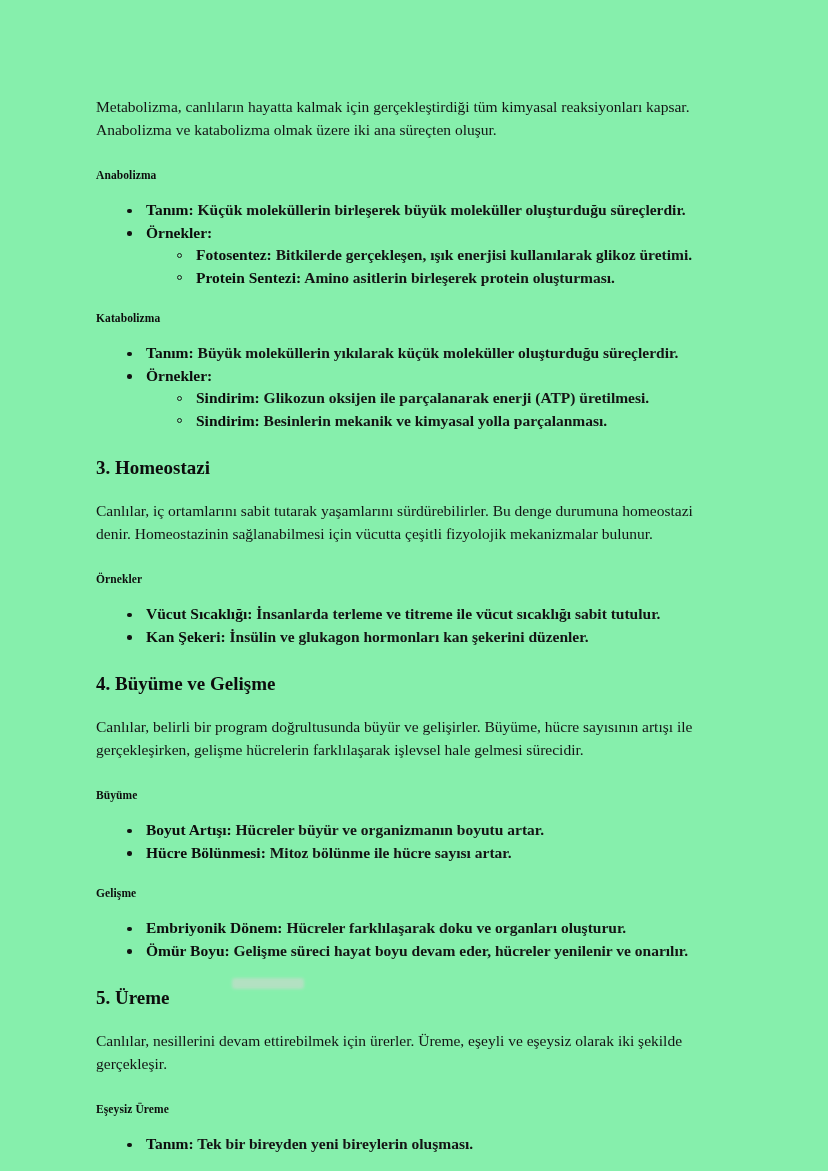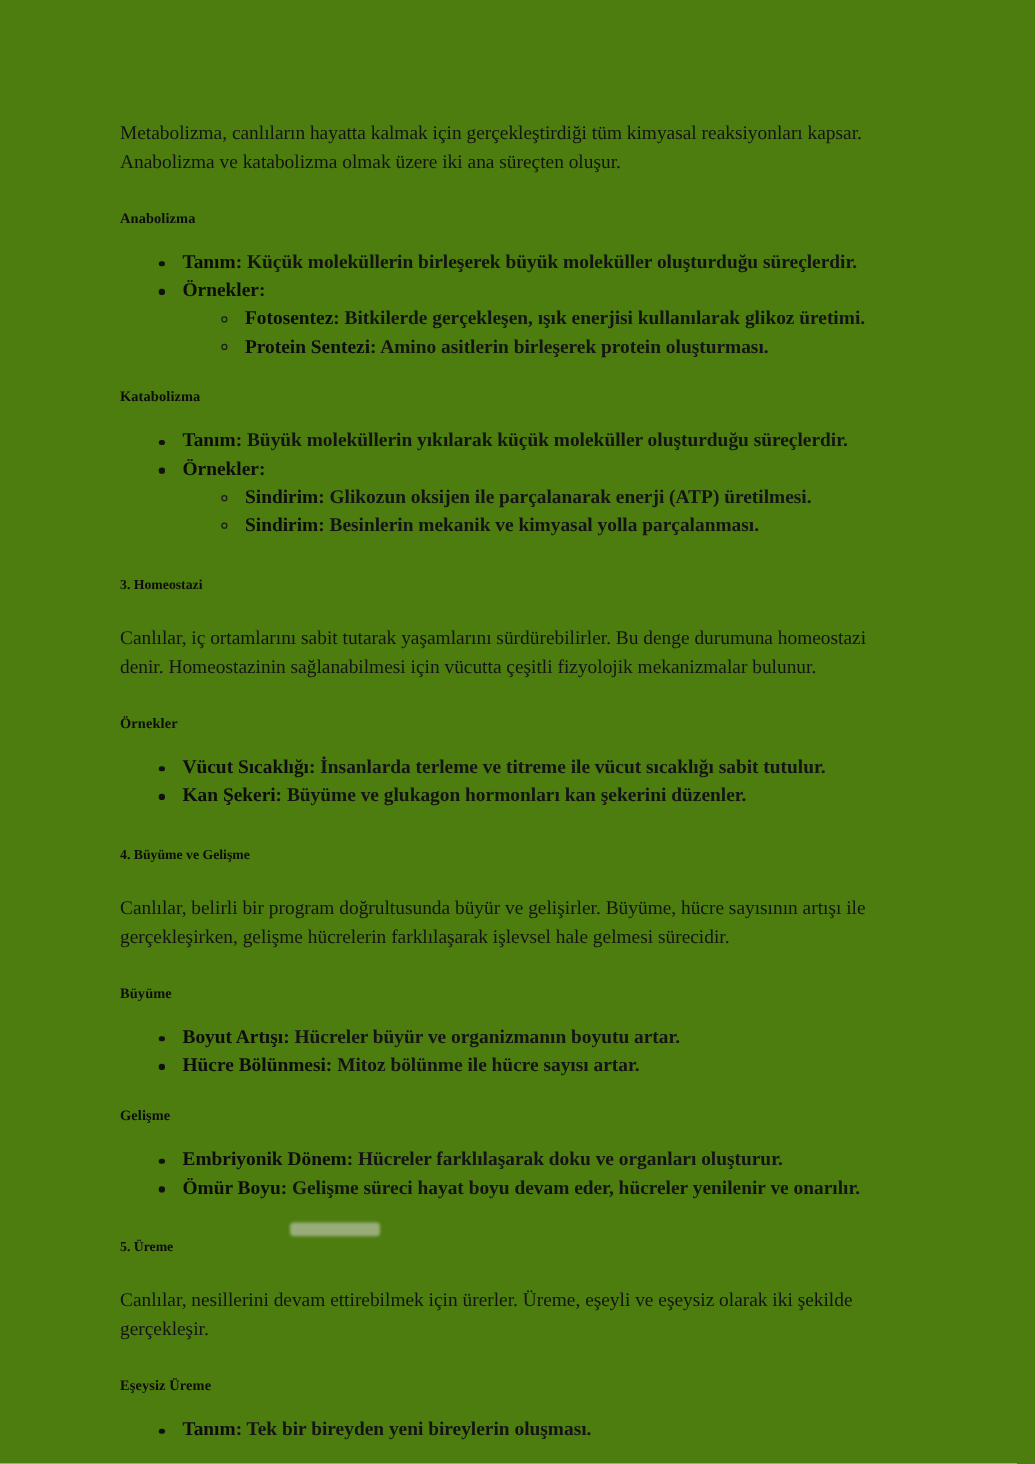--- a/index.html
+++ b/index.html
@@ -16,38 +16,38 @@
     font-family: "Liberation Serif", "DejaVu Serif", serif;
     color: #111111;
     -webkit-font-smoothing: antialiased;
   }
 
   .page {
     position: absolute;
     top: 0; left: 0;
     width: 828px;
     height: 1171px;
-    background: #4d7c0f;
+    background: #86efac;
     box-sizing: border-box;
     padding: 96px 103px 0 96px;
   }
 
   
   .para {
     font-size: 15.5px;
     line-height: 22.5px;
     margin: 0 0 0 0;
     text-align: left;
     color: #141414;
     max-width: 629px;
   }
 
   
   .section-heading {
-    font-size: 11px;
+    font-size: 19px;
     font-weight: bold;
     line-height: 20px;
     color: #0d0d0d;
     margin: 0;
   }
 
   
   .sub-heading {
     font-size: 11.5px;
     font-weight: bold;
@@ -200,21 +200,21 @@
   <h3 class="sub-heading">Örnekler</h3>
   <div class="gap-sub-to-list"></div>
 
   <ul class="lvl1">
     <li class="item1">
       <span class="disc"></span>
       <span class="term">Vücut Sıcaklığı:</span><span class="rest"> İnsanlarda terleme ve titreme ile vücut sıcaklığı sabit tutulur.</span>
     </li>
     <li class="item1">
       <span class="disc"></span>
-      <span class="term">Kan Şekeri:</span><span class="rest"> Büyüme ve glukagon hormonları kan şekerini düzenler.</span>
+      <span class="term">Kan Şekeri:</span><span class="rest"> İnsülin ve glukagon hormonları kan şekerini düzenler.</span>
     </li>
   </ul>
 
   <div class="gap-list-to-sect"></div>
 
   <h2 class="section-heading">4. Büyüme ve Gelişme</h2>
   <div class="gap-sect-to-para"></div>
   <p class="para">Canlılar, belirli bir program doğrultusunda büyür ve gelişirler. Büyüme, hücre sayısının artışı ile gerçekleşirken, gelişme hücrelerin farklılaşarak işlevsel hale gelmesi sürecidir.</p>
 
   <div class="gap-para-to-sub"></div>

